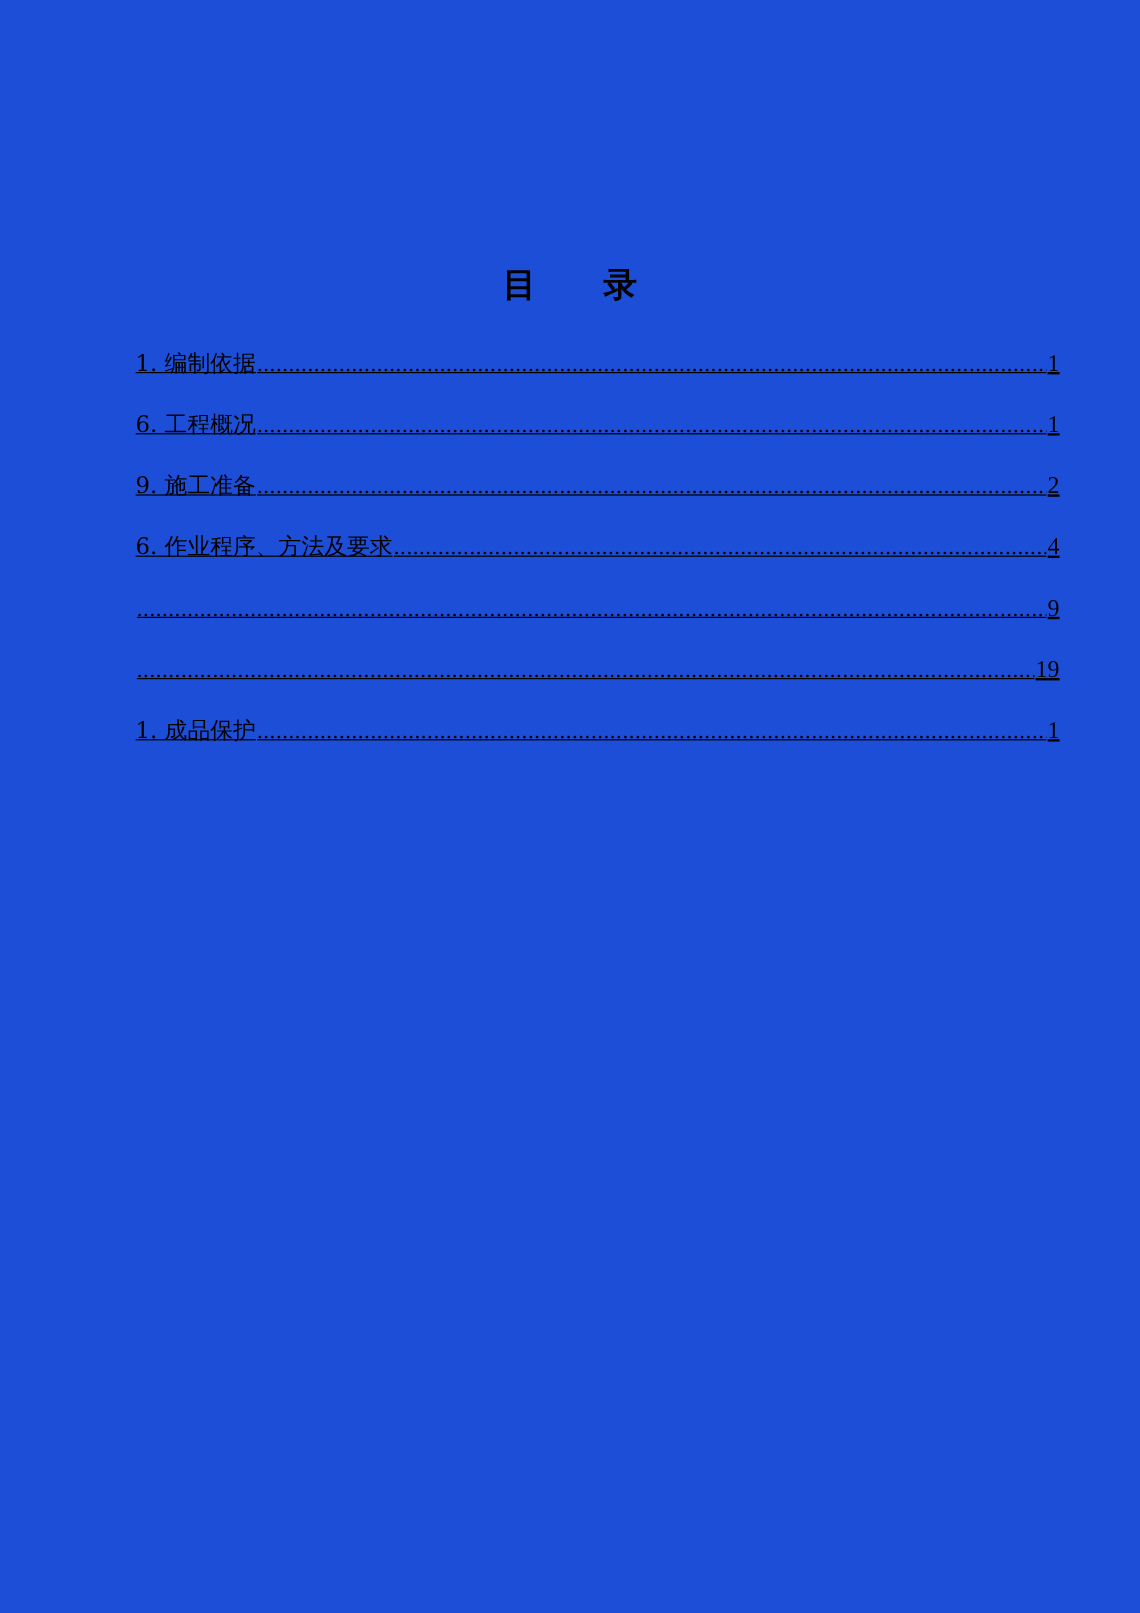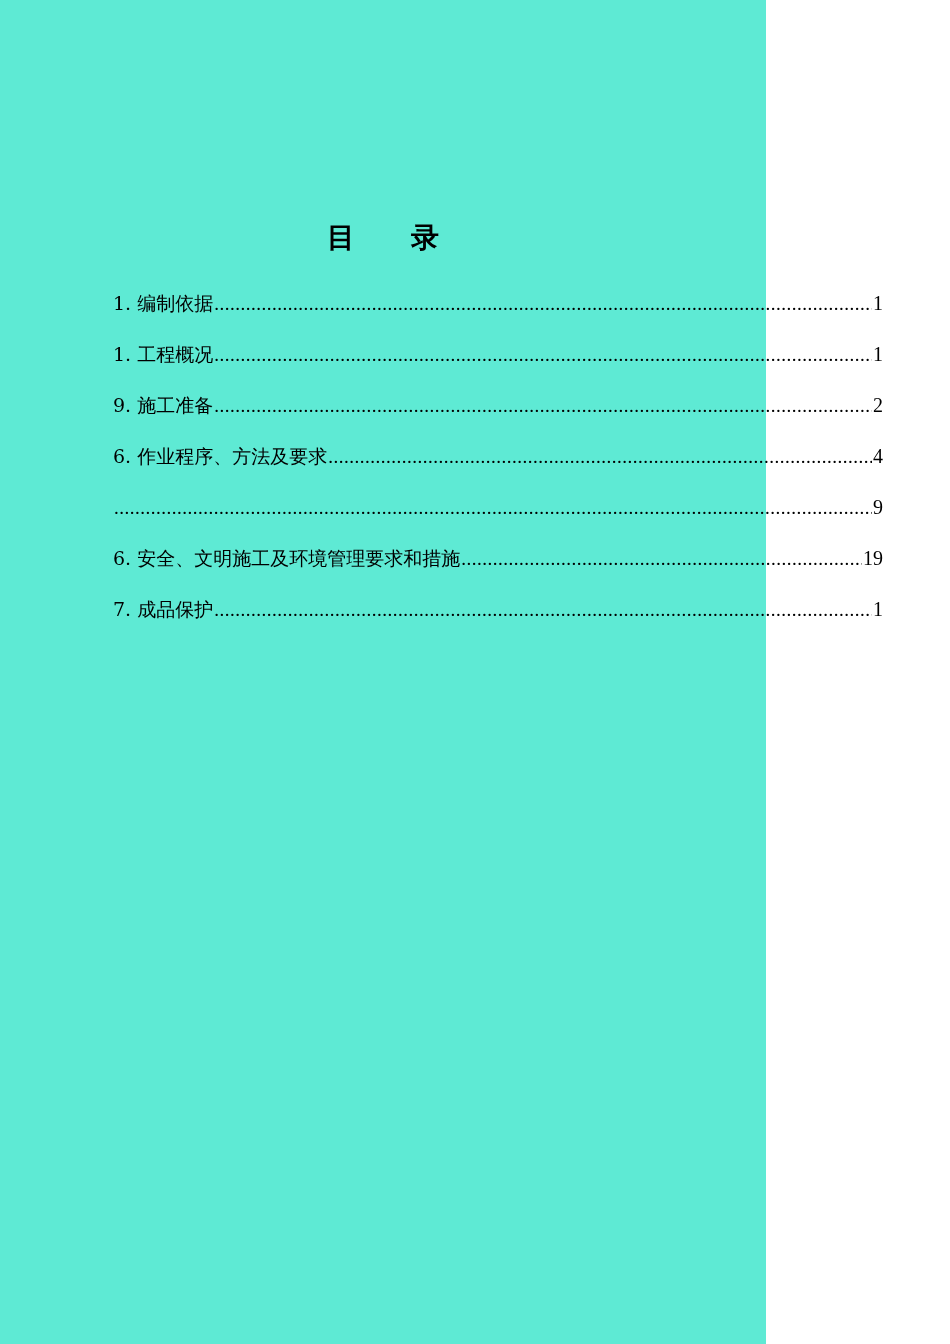--- a/index.html
+++ b/index.html
@@ -12,23 +12,23 @@
       height: 1344px;
       position: relative;
       overflow: hidden;
       font-family: "DejaVu Serif", "Liberation Serif", serif;
       color: #000000;
     }
     .page {
       position: absolute;
       left: 0;
       top: 0;
-      width: 766px;
+      width: 950px;
       height: 1344px;
-      background: #5eead4;
+      background: #1d4ed8;
     }
     .toc-title {
       position: absolute;
       left: 0;
       top: 218px;
       width: 100%;
       text-align: center;
       font-size: 28px;
       font-weight: bold;
       line-height: 40px;
@@ -43,20 +43,21 @@
       width: 56px;
     }
     .toc-list {
       position: absolute;
       left: 113px;
       top: 286px;
       width: 770px;
       margin: 0;
       padding: 0;
       list-style: none;
+      text-decoration: underline;
     }
     .toc-item {
       display: flex;
       align-items: baseline;
       height: 51px;
       line-height: 34px;
       font-size: 19px;
       white-space: nowrap;
     }
     .toc-label {
@@ -89,42 +90,41 @@
     <span class="t-char">目</span><span class="t-gap"></span><span class="t-char">录</span>
   </div>
 
   <ul class="toc-list">
     <li class="toc-item">
       <span class="toc-label">1. 编制依据</span>
       <span class="toc-leader"></span>
       <span class="toc-page">1</span>
     </li>
     <li class="toc-item">
-      <span class="toc-label">1. 工程概况</span>
+      <span class="toc-label">6. 工程概况</span>
       <span class="toc-leader"></span>
       <span class="toc-page">1</span>
     </li>
     <li class="toc-item">
       <span class="toc-label">9. 施工准备</span>
       <span class="toc-leader"></span>
       <span class="toc-page">2</span>
     </li>
     <li class="toc-item">
       <span class="toc-label">6. 作业程序、方法及要求</span>
       <span class="toc-leader"></span>
       <span class="toc-page">4</span>
     </li>
     <li class="toc-item">
       <span class="toc-leader"></span>
       <span class="toc-page">9</span>
     </li>
     <li class="toc-item">
-      <span class="toc-label">6. 安全、文明施工及环境管理要求和措施</span>
       <span class="toc-leader"></span>
       <span class="toc-page">19</span>
     </li>
     <li class="toc-item">
-      <span class="toc-label">7. 成品保护</span>
+      <span class="toc-label">1. 成品保护</span>
       <span class="toc-leader"></span>
       <span class="toc-page">1</span>
     </li>
   </ul>
 </div>
 
 </body></html>

